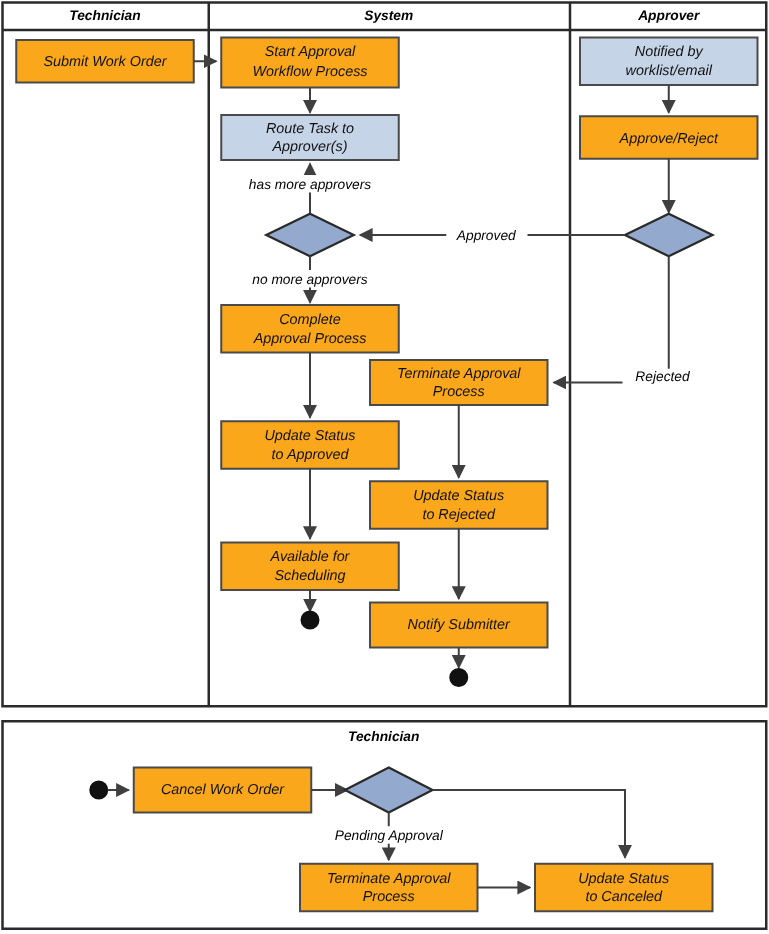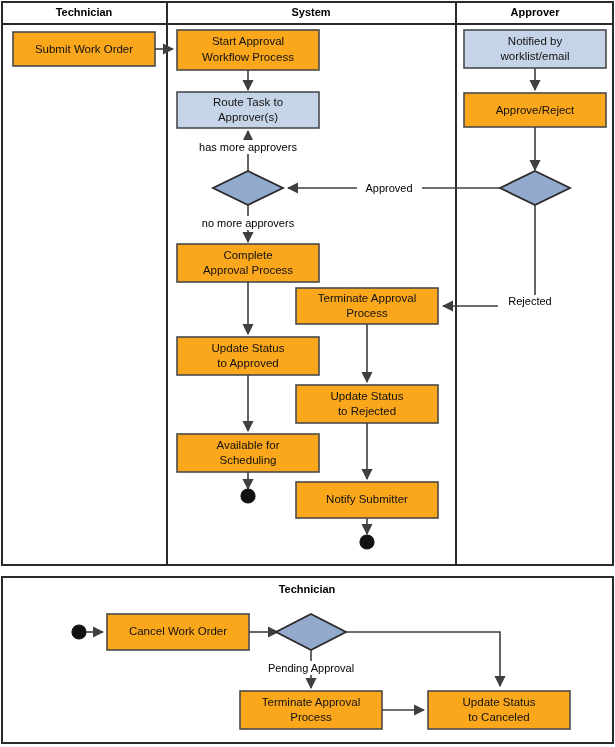--- a/index.html
+++ b/index.html
@@ -10,20 +10,21 @@
   body {
     width: 615px;
     height: 747px;
     font-family: "Liberation Sans", sans-serif;
     overflow: hidden;
   }
   #diagram-root {
     position: relative;
     width: 615px;
     height: 747px;
+    font-style: italic;
   }
   svg { display: block; }
   .lane-title {
     font-family: "Liberation Sans", sans-serif;
     font-size: 11px;
     font-weight: bold;
     fill: #000000;
     text-anchor: middle;
     dominant-baseline: middle;
   }

